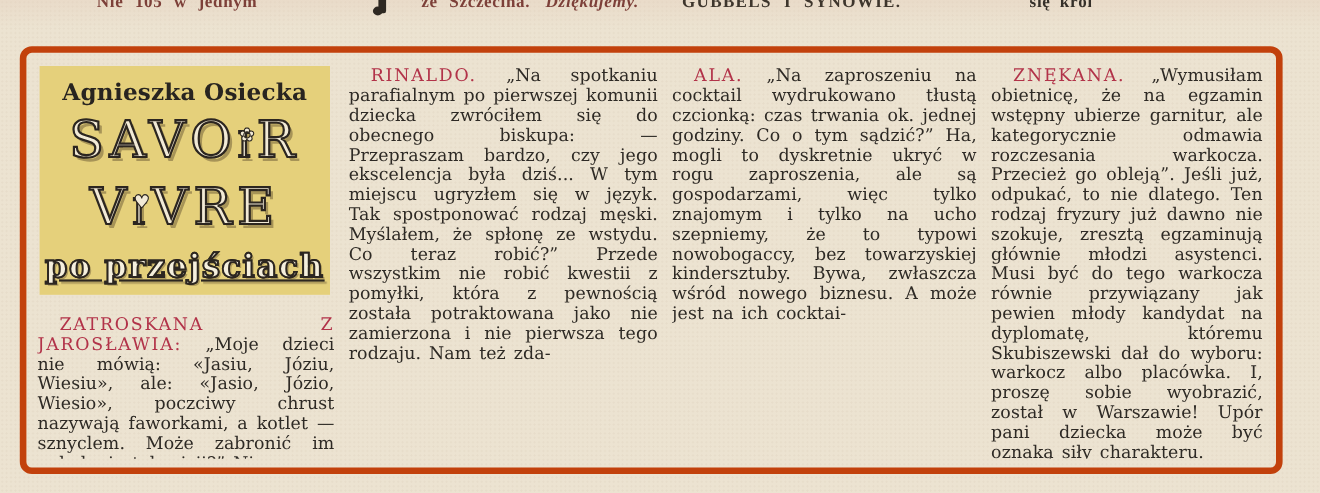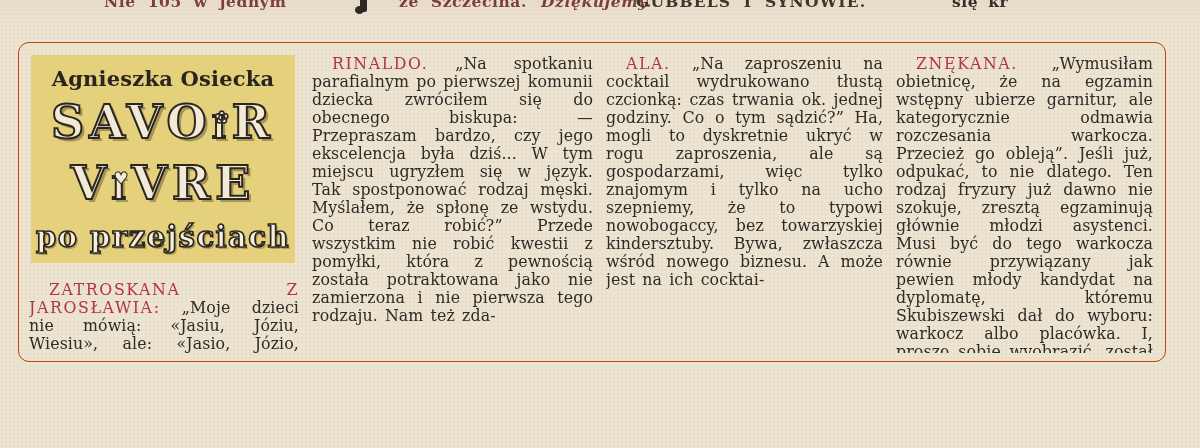--- a/index.html
+++ b/index.html
@@ -11,22 +11,23 @@
     background-image:
       linear-gradient(rgba(228,204,186,0.35) 0px, rgba(228,204,186,0.0) 26px),
       radial-gradient(rgba(165,138,110,0.07) 1px, rgba(0,0,0,0) 1px);
     background-size:100% 100%, 4px 4px;
     font-family:"DejaVu Serif","Liberation Serif",serif;
     overflow:hidden;
   }
 
   
   .top-strip{
-    position:absolute; top:0; left:16px; width:992px; height:20px;
+    position:absolute; top:0; left:0; width:992px; height:20px;
     overflow:hidden;
+    font-family:Liberation Serif, serif;
   }
   .ts{
     position:absolute; top:-6px; line-height:16px;
     font-size:15.5px; font-weight:bold; letter-spacing:0.6px; word-spacing:6px;
     white-space:nowrap;
   }
   .ts-left   { left:88px;  color:#7d4039; }
   .ts-center { left:383px; color:#7d4039; }
   .ts-center .it { font-style:italic; margin-left:14px; }
   .ts-company{ left:620px; color:#3e362d; letter-spacing:1.2px; }
@@ -35,43 +36,43 @@
     position:absolute; left:344px; top:-4px; width:7px; height:16px;
     background:#2e2822; border-radius:2px;
   }
   .ink-mark::after{
     content:""; position:absolute; left:-5px; bottom:-2px;
     width:9px; height:8px; background:#2e2822; border-radius:50%;
   }
 
   
   .article-box{
-    position:absolute; left:18px; top:42px; width:1148px; height:320px;
-    border:1px solid #c2410c; border-radius:11px;
+    position:absolute; left:18px; top:42px; width:1148px; height:389px;
+    border:6px solid #c2410c; border-radius:11px;
     padding:9px 12px 8px 10px;
     display:flex; gap:13px;
   }
   .col{ height:100%; overflow:hidden; }
   .col1{ flex:0 0 270px; }
   .col2{ flex:0 0 281px; }
   .col3{ flex:0 0 277px; }
   .col4{ flex:1; }
 
   
   .title-box{
     width:264px; margin:3px 0 0 2px; padding:12px 4px 10px;
     background:#e5d07b;
     text-align:center;
   }
   .authors{
     color:#282420; font-weight:bold; font-size:21px; line-height:24px;
     letter-spacing:0.2px;
   }
   .big-title{
-    font-weight:bold; font-size:46px; line-height:50px; letter-spacing:5px;
+    font-weight:normal; font-size:46px; line-height:50px; letter-spacing:5px;
     color:#f2ead6;
     -webkit-text-stroke:2px #2c2620;
     text-shadow:3px 3px 0 rgba(74,58,34,0.40);
     margin-top:6px;
   }
   .big-title .short-letter{
     position:relative; display:inline-block;
     font-size:0.70em; vertical-align:baseline;
   }
   .big-title .orn{
@@ -79,20 +80,21 @@
     top:-0.62em; font-size:0.52em; letter-spacing:0;
     -webkit-text-stroke:1px #2c2620; color:#f2ead6;
     text-shadow:none;
   }
   .subtitle{
     margin-top:8px;
     font-weight:bold; font-size:29px; line-height:32px; letter-spacing:1.5px;
     color:#f5efdd;
     -webkit-text-stroke:1.7px #2c2620;
     text-shadow:2px 2px 0 rgba(74,58,34,0.35);
+    text-decoration:underline;
   }
 
   
   .body-par{
     font-size:15.8px; line-height:18px; color:#2e2a25;
     text-align:justify; word-spacing:2px; letter-spacing:0.1px;
     margin-top:10px;
   }
   .col > .body-par:first-child{ margin-top:3px; }
   .col1 .body-par{ margin-top:18px; }

